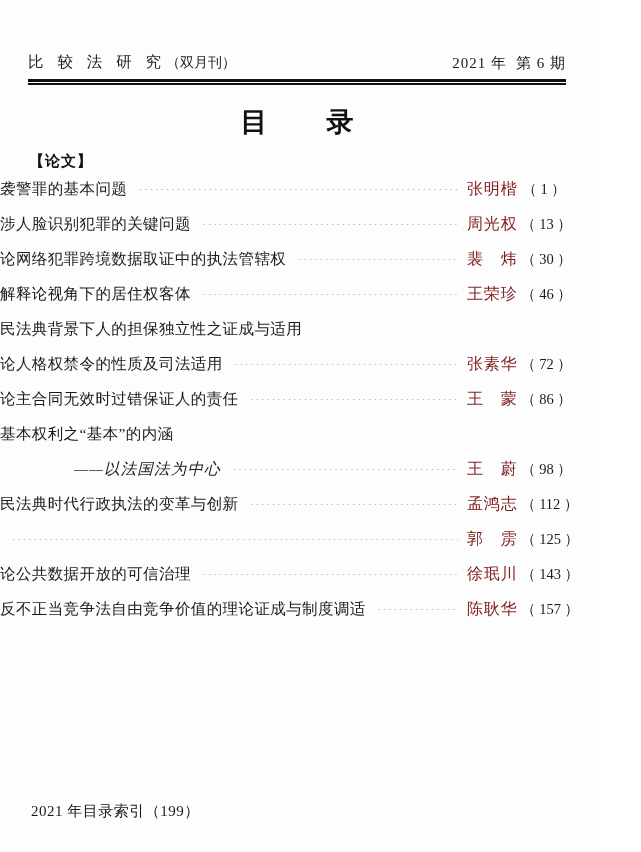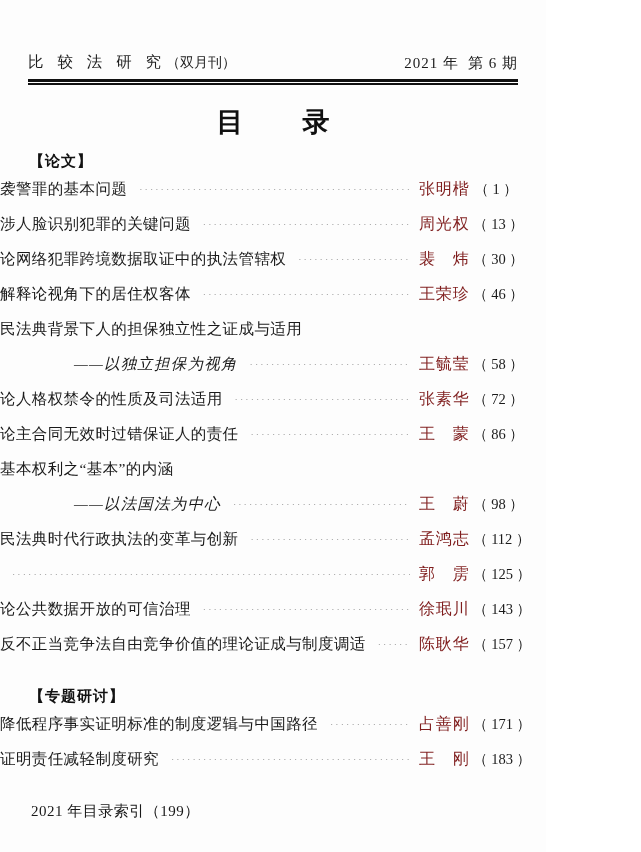--- a/index.html
+++ b/index.html
@@ -10,20 +10,21 @@
   body {
     font-family: "Liberation Serif", "DejaVu Serif", serif;
     color: #1b1b1b;
   }
   #page {
     position: relative;
     width: 546px;
     height: 852px;
     background: #fdfdfd;
     overflow: hidden;
+    padding-left: 48px;
   }
 
   
   .masthead {
     position: absolute;
     left: 28px;
     right: 28px;
     top: 52px;
     display: flex;
     align-items: flex-end;
@@ -219,28 +220,20 @@
           <span class="title">解释论视角下的居住权客体</span>
           <span class="leader"></span>
           <span class="byline">
             <span class="author">王荣珍</span>
             <span class="pageno">（ 46 ）</span>
           </span>
         </div>
         <div class="entry titleonly">
           <span class="title">民法典背景下人的担保独立性之证成与适用</span>
         </div>
-        <div class="entry sub">
-          <span class="title kai">——以独立担保为视角</span>
-          <span class="leader"></span>
-          <span class="byline">
-            <span class="author">王毓莹</span>
-            <span class="pageno">（ 58 ）</span>
-          </span>
-        </div>
         <div class="entry">
           <span class="title">论人格权禁令的性质及司法适用</span>
           <span class="leader"></span>
           <span class="byline">
             <span class="author">张素华</span>
             <span class="pageno">（ 72 ）</span>
           </span>
         </div>
         <div class="entry">
           <span class="title">论主合同无效时过错保证人的责任</span>
@@ -283,39 +276,20 @@
             <span class="author">徐珉川</span>
             <span class="pageno">（ 143 ）</span>
           </span>
         </div>
         <div class="entry">
           <span class="title">反不正当竞争法自由竞争价值的理论证成与制度调适</span>
           <span class="leader"></span>
           <span class="byline">
             <span class="author">陈耿华</span>
             <span class="pageno">（ 157 ）</span>
-          </span>
-        </div>
-      </div>
-      <div class="section">
-        <div class="section-head second">【专题研讨】</div>
-        <div class="entry">
-          <span class="title">降低程序事实证明标准的制度逻辑与中国路径</span>
-          <span class="leader"></span>
-          <span class="byline">
-            <span class="author">占善刚</span>
-            <span class="pageno">（ 171 ）</span>
-          </span>
-        </div>
-        <div class="entry">
-          <span class="title">证明责任减轻制度研究</span>
-          <span class="leader"></span>
-          <span class="byline">
-            <span class="author">王　刚</span>
-            <span class="pageno">（ 183 ）</span>
           </span>
         </div>
       </div>
     </div>
 
   <div class="footer-index">
     <span>2021 年目录索引</span><span>（<span>199</span>）</span>
   </div>
 
 </div>

